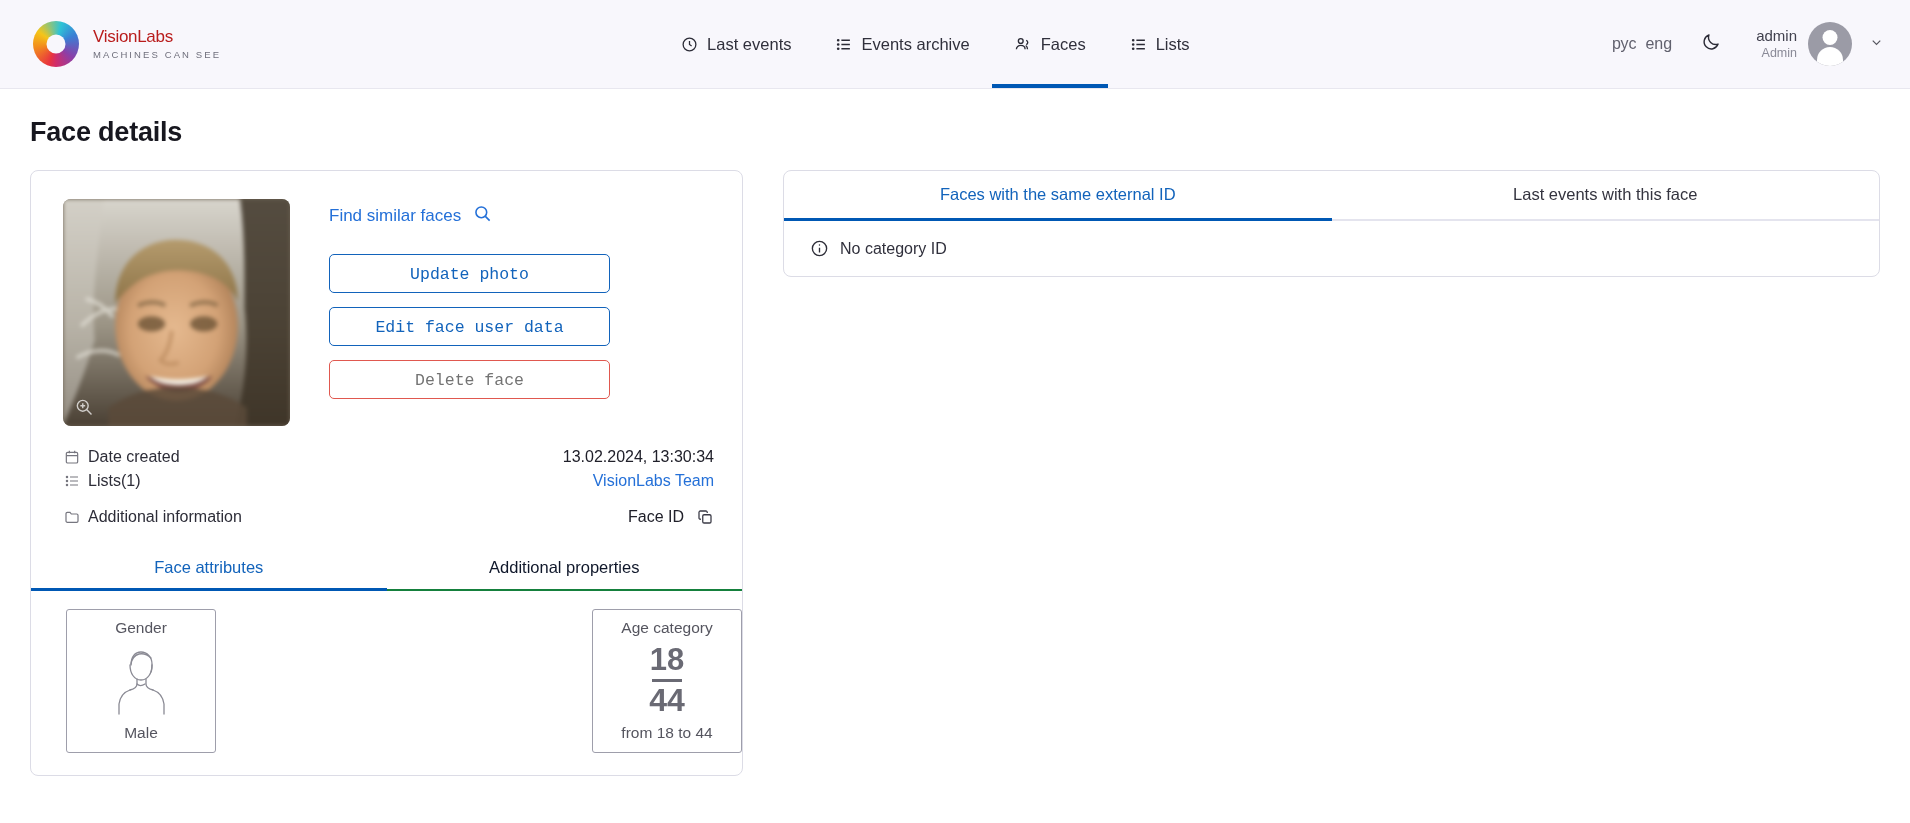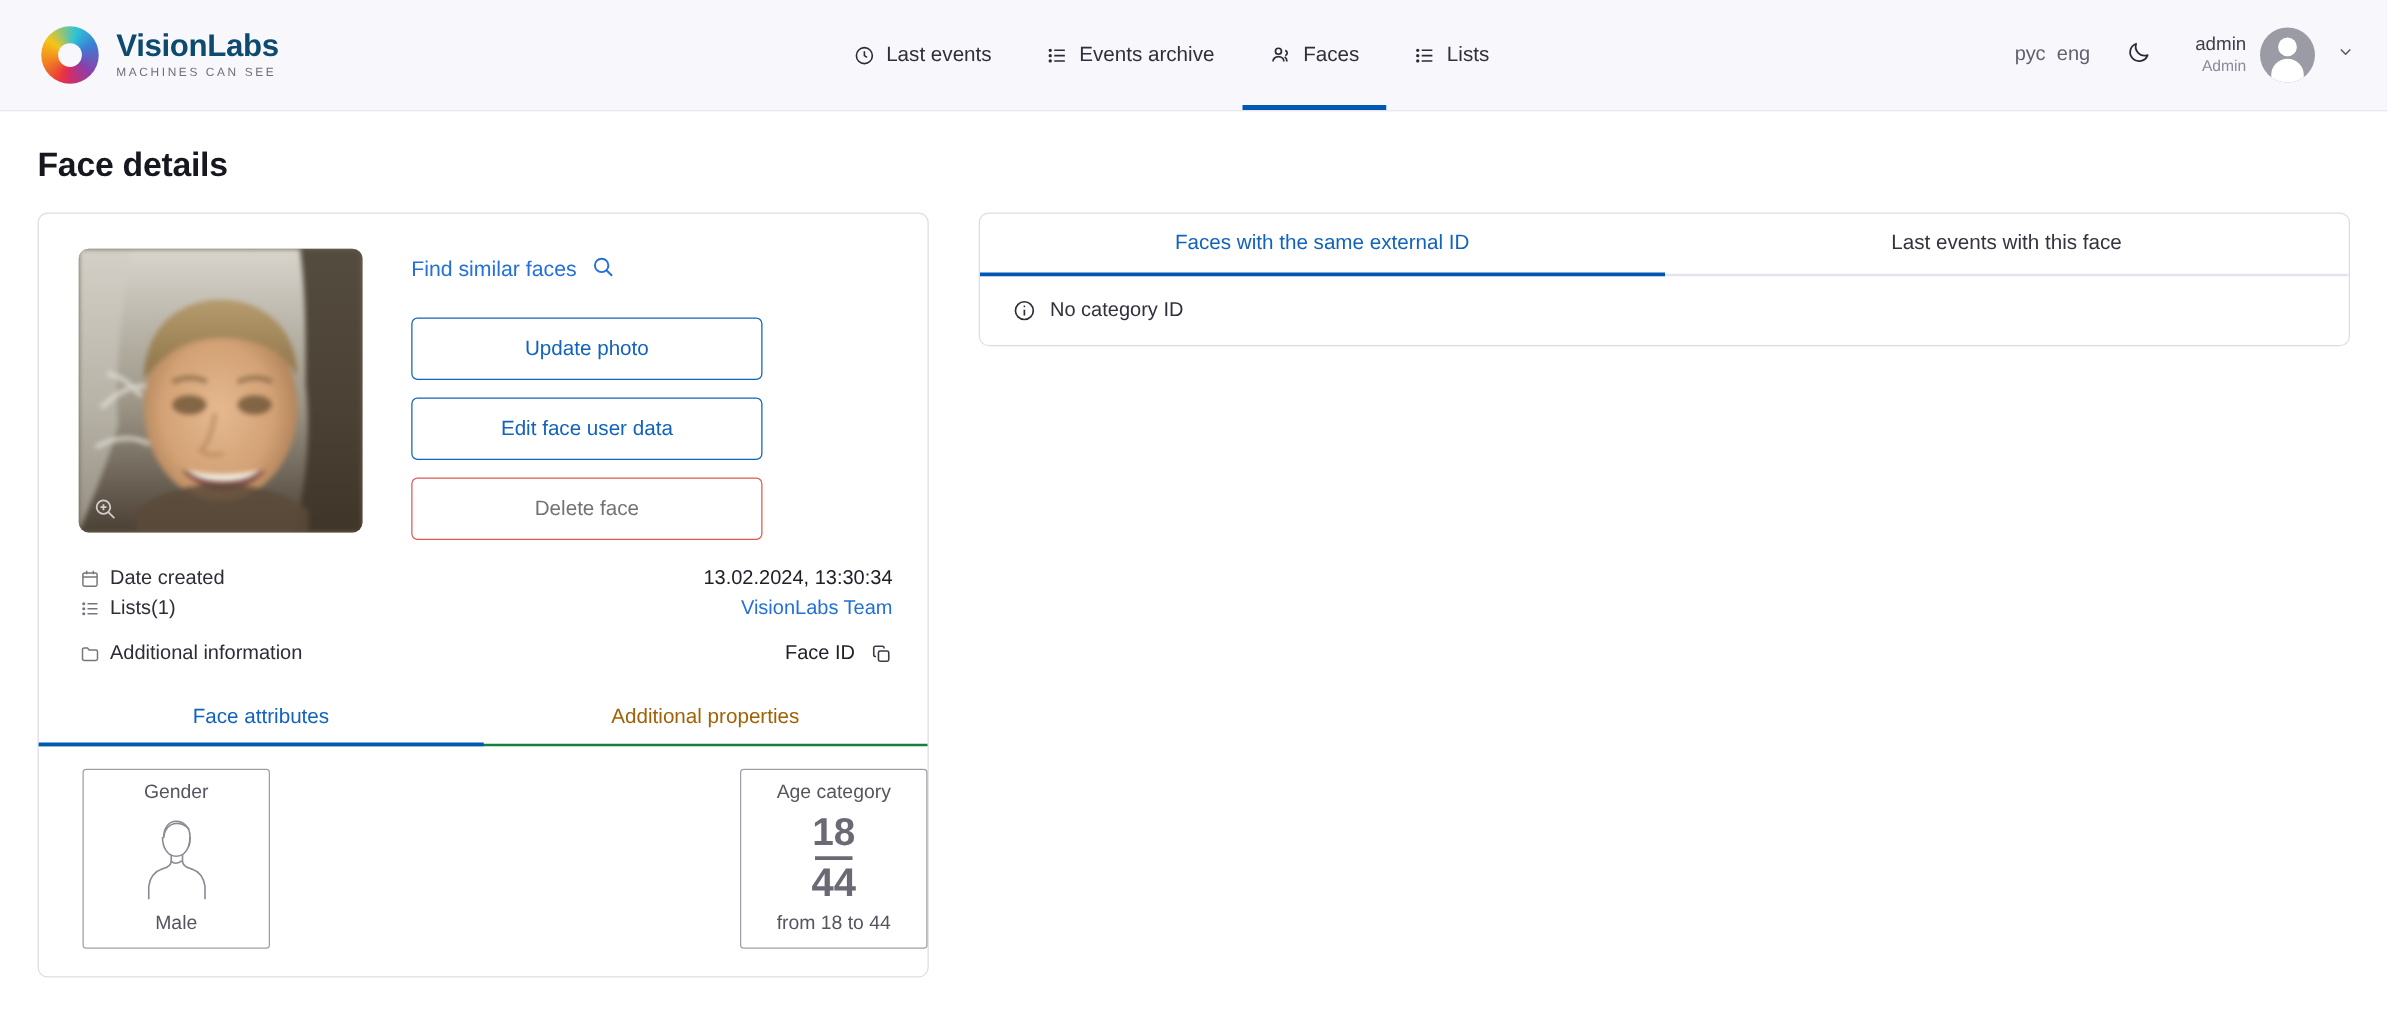--- a/index.html
+++ b/index.html
@@ -46,22 +46,22 @@
     content: "";
     position: absolute;
     left: 50%; top: 50%;
     transform: translate(-50%, -50%);
     width: 19px; height: 19px;
     border-radius: 50%;
     background: #f8f7fc;
   }
   .brand-text { display: flex; flex-direction: column; justify-content: center; }
   .brand-name {
-    font-size: 25px; font-weight: 700; letter-spacing: -0.3px;
-    color: #0c4a6e; line-height: 1.05;
+    font-size: 17px; font-weight: 400; letter-spacing: -0.3px;
+    color: #b91c1c; line-height: 1.05;
   }
   .brand-tag {
     font-size: 9.5px; letter-spacing: 2.1px;
     color: #6f6f7c; margin-top: 3px; font-weight: 400;
   }
 
   .nav {
     display: flex; align-items: stretch;
     margin-left: 438px;
     gap: 0;
@@ -156,31 +156,31 @@
   }
 
   .actions { margin-left: 39px; padding-top: 5px; }
   .find-similar {
     display: inline-flex; align-items: center; gap: 12px;
     color: #2470d8; font-size: 17px; cursor: pointer;
     margin-left: 0; margin-bottom: 26px;
   }
   .btn {
     display: block;
-    width: 281px; height: 50px;
+    width: 281px; height: 39px;
     border-radius: 5px;
     background: #fff;
     font-size: 16.5px;
     line-height: 39px;
     text-align: center;
     cursor: pointer;
     margin-bottom: 14px;
     border: 1px solid #1263bb;
     color: #1263bb;
-    font-family: Liberation Sans, sans-serif;
+    font-family: Liberation Mono, monospace;
     padding: 0;
   }
   .btn.danger { border-color: #e0584f; color: #737373; margin-bottom: 0; }
 
   .meta { padding: 22px 28px 0 33px; }
   .meta-row {
     display: flex; align-items: center;
     font-size: 16px; color: #30303c;
     margin-bottom: 6px;
   }
@@ -192,21 +192,21 @@
   .meta-val.with-ico { display: flex; align-items: center; gap: 12px; }
   .copy-ico { color: #3a3a46; cursor: pointer; display: flex; }
 
   .tabs {
     display: flex;
     margin: 22px 0 0 0;
     border-bottom: 2px solid #15803d;
   }
   .tab {
     flex: 1; text-align: center;
-    font-size: 16.5px; color: #a16207;
+    font-size: 16.5px; color: #0f172a;
     padding: 10px 0 12px 0;
     cursor: pointer;
     position: relative;
   }
   .tab.active { color: #1263bb; }
   .tab.active::after {
     content: ""; position: absolute; left: 0; right: 0; bottom: -2px;
     height: 3px; background: #0058b4;
   }
 

